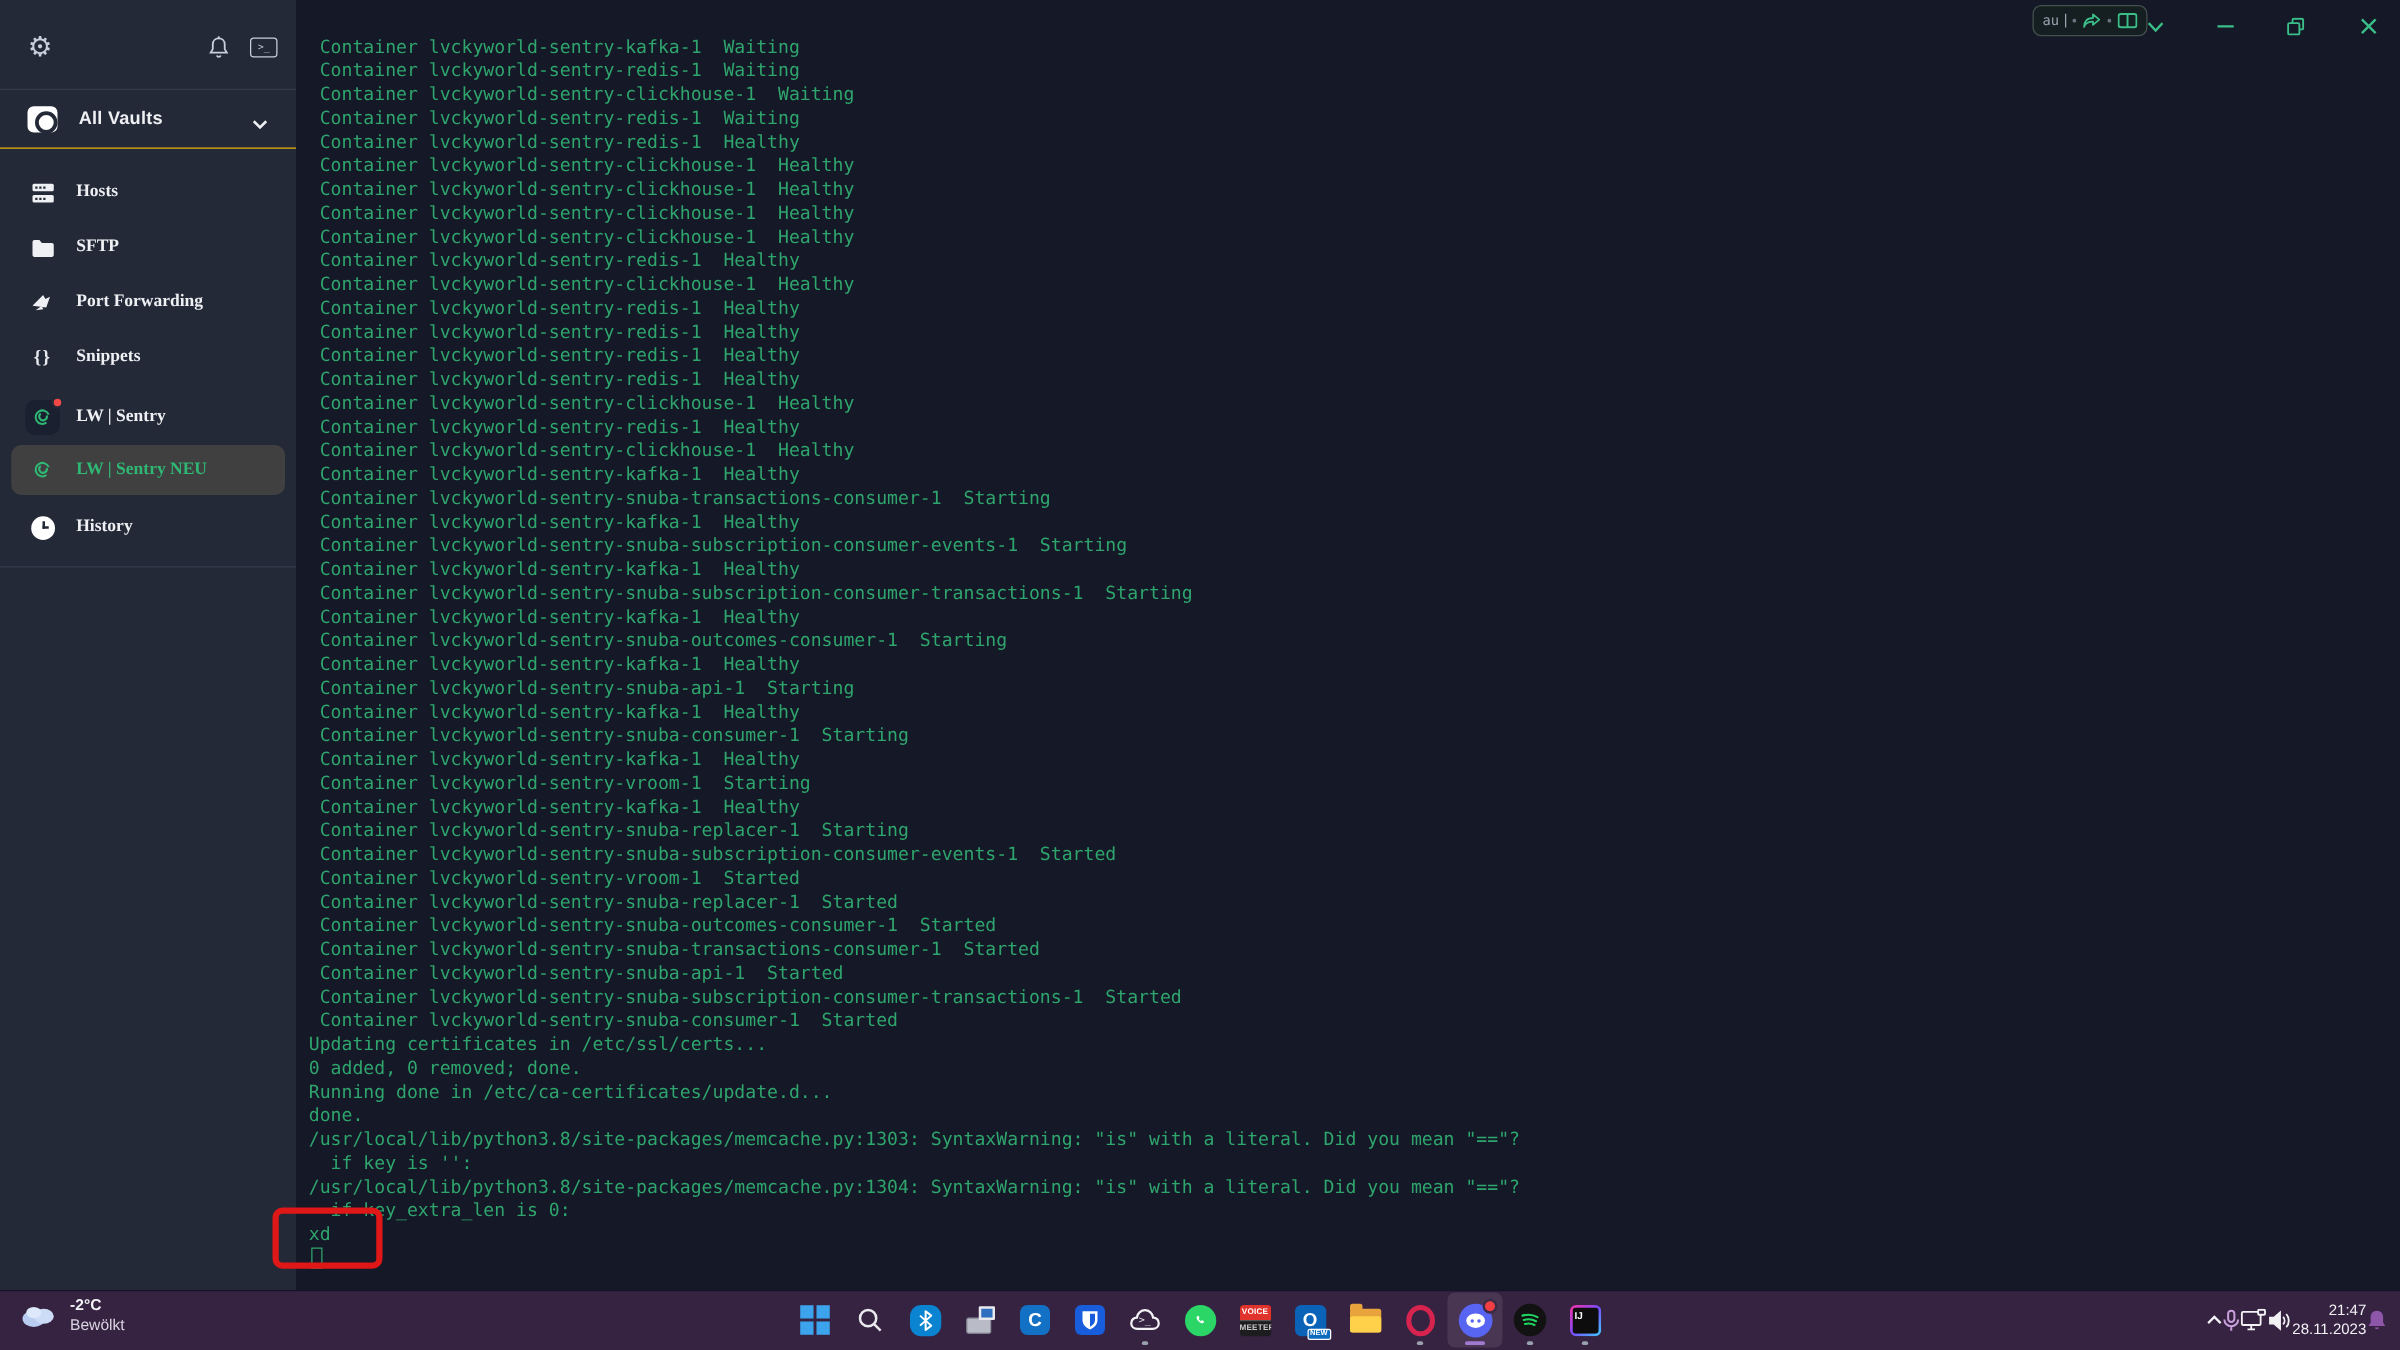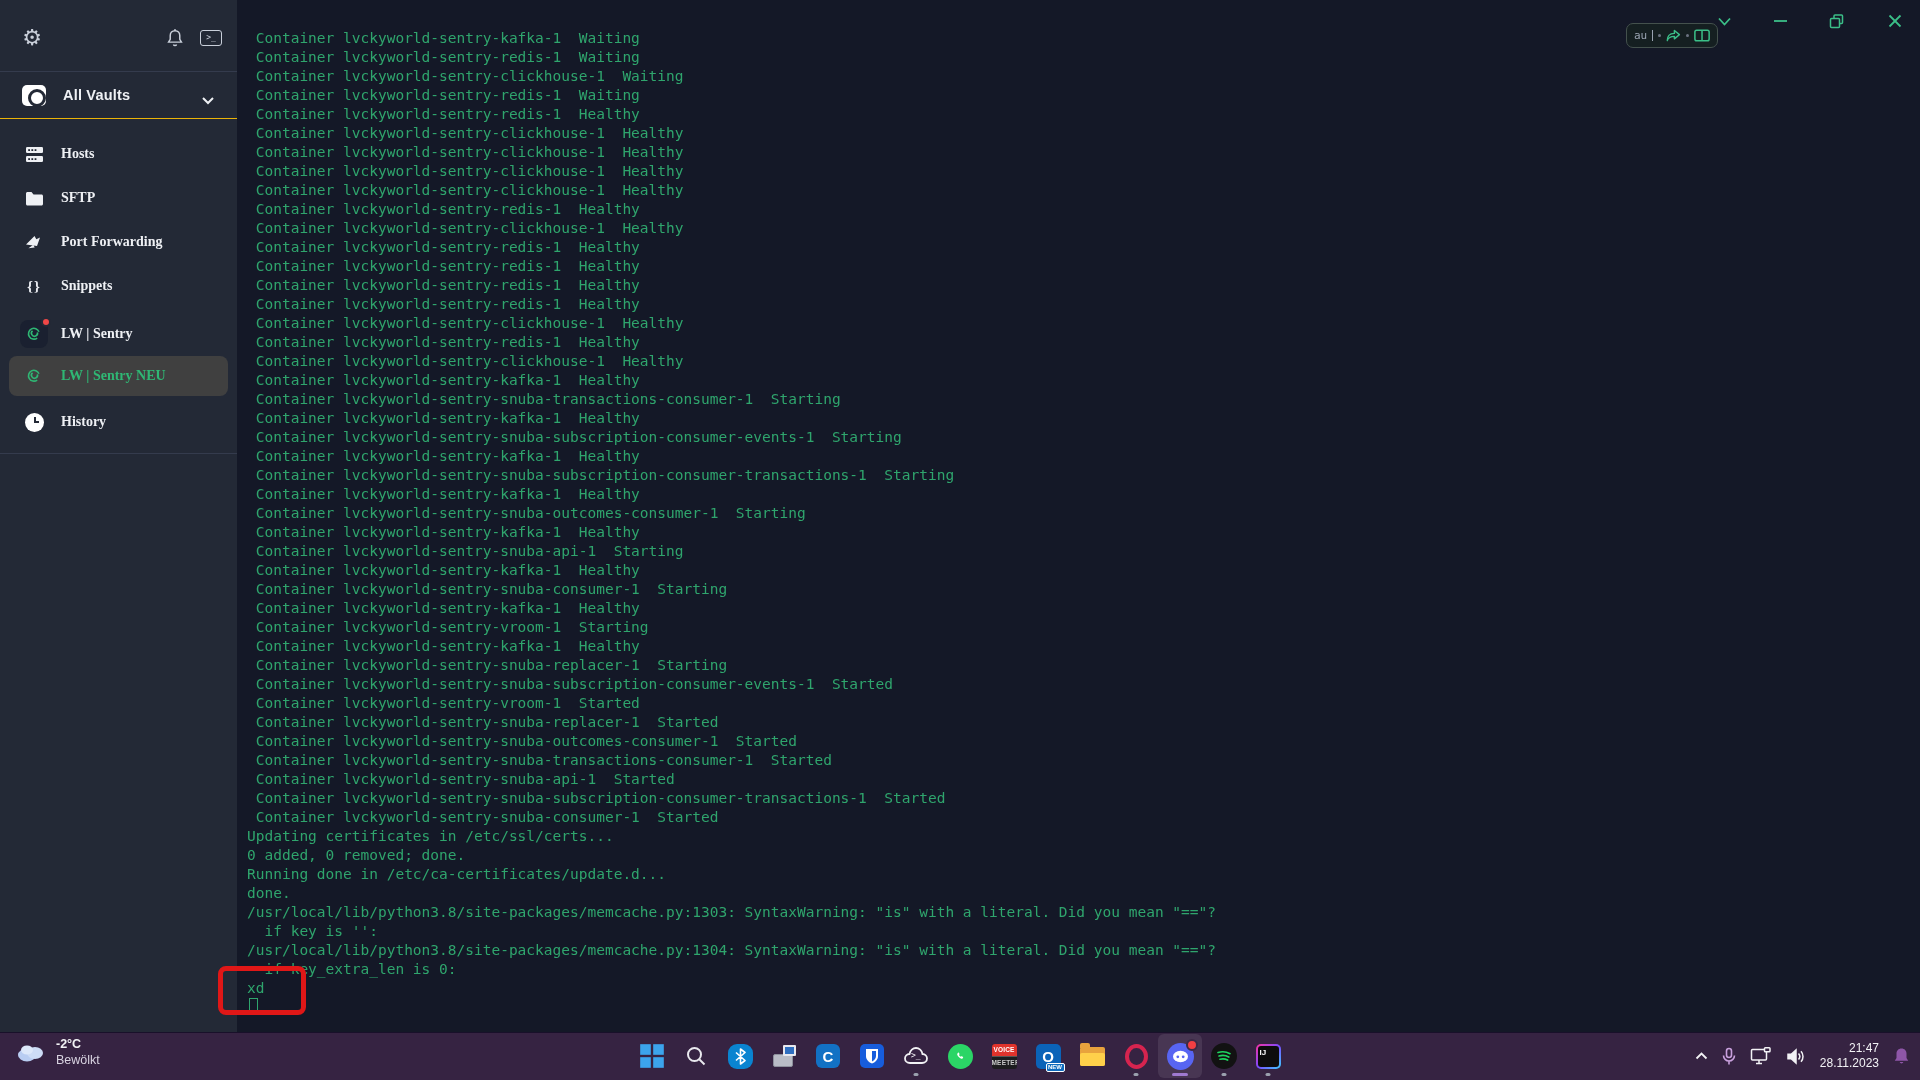--- a/index.html
+++ b/index.html
@@ -35,21 +35,21 @@
 
   
   .terminal { position:absolute; left:237px; top:0; width:1683px; height:1032px; background:var(--terminal-bg,#141827); cursor:text; }
   .term-lines { position:absolute; left:10px; top:29px; }
   .tline { font-family:"DejaVu Sans Mono",monospace; font-size:14.5px; line-height:19px; height:19px; white-space:pre; color:var(--terminal-green,#2da46c); }
   .cursor-line { position:absolute; left:12px; top:998px; }
   .block-cursor { display:inline-block; width:9px; height:17px; border:1.5px solid var(--terminal-green,#2da46c); }
 
   
   .topbar { position:absolute; right:0; top:0; height:44px; width:300px; }
-  .pill { position:absolute; left:6px; top:23px; width:92px; height:25px; border:1.5px solid #44514d; background:#151f21; border-radius:7px; display:flex; align-items:center; padding:0 7px; gap:5px; cursor:pointer; }
+  .pill { position:absolute; left:6px; top:4px; width:92px; height:25px; border:1.5px solid #44514d; background:#151f21; border-radius:7px; display:flex; align-items:center; padding:0 7px; gap:5px; cursor:pointer; }
   .pill-text { color:#9aa3b2; font-size:11px; font-family:"DejaVu Sans Mono",monospace; }
   .pill-caret { width:1px; height:11px; background:#9aa3b2; }
   .pill-dot { width:3px; height:3px; border-radius:50%; background:#6b7280; }
   .wc { position:absolute; top:10px; width:22px; height:22px; display:flex; align-items:center; justify-content:center; cursor:pointer; }
   .wc svg { stroke:var(--accent-green,#3bbf88); }
 
   
   .red-box { position:absolute; left:218px; top:966px; width:88px; height:49px; border:5px solid var(--annotation-red,#e01717); border-radius:8px; z-index:60; }
 
   
@@ -79,21 +79,21 @@
   .pcu .scr { position:absolute; right:0; top:1px; width:13px; height:11px; background:#2f6fc0; border:2px solid #e8e8ee; border-radius:1px; }
   .folder { width:25px; height:19px; position:relative; }
   .folder .back { position:absolute; inset:0; background:#e8a33d; border-radius:2px; }
   .folder .back:before { content:""; position:absolute; left:0; top:-4px; width:10px; height:5px; background:#e8a33d; border-radius:2px 2px 0 0; }
   .folder .front { position:absolute; left:0; bottom:0; width:25px; height:13px; background:#ffd04a; border-radius:2px; }
   .ogx { width:23px; height:25px; border-radius:50%; border:4.5px solid #d6244f; }
   .discord-c { width:27px; height:27px; background:#5865f2; border-radius:50%; position:relative; display:flex; align-items:center; justify-content:center; }
   .discord-c .badge { position:absolute; right:-4px; top:-4px; width:12px; height:12px; background:#f23f43; border-radius:50%; border:2px solid #3d2a47; }
   .spot { width:26px; height:26px; background:#121212; border-radius:50%; display:flex; align-items:center; justify-content:center; }
   .ij { width:25px; height:25px; border-radius:5px; border:2px solid transparent; background:linear-gradient(#0d0d0d,#0d0d0d) padding-box, linear-gradient(135deg,#fc31a3,#7a4bff,#3bd0ff) border-box; color:#fff; font-size:8px; font-weight:bold; padding:2px; }
-  .tray { position:absolute; right:10px; top:0; height:48px; display:flex; align-items:center; gap:14px; }
+  .tray { position:absolute; right:10px; top:0; height:48px; display:flex; align-items:center; }
   .tray .titem { display:flex; align-items:center; justify-content:center; cursor:pointer; }
   .clock { text-align:right; font-size:12px; line-height:15px; cursor:pointer; }
 </style>
 </head>
 <body>
 
 <div class="app">
 
   <div class="sidebar">
     <div class="sb-header">

